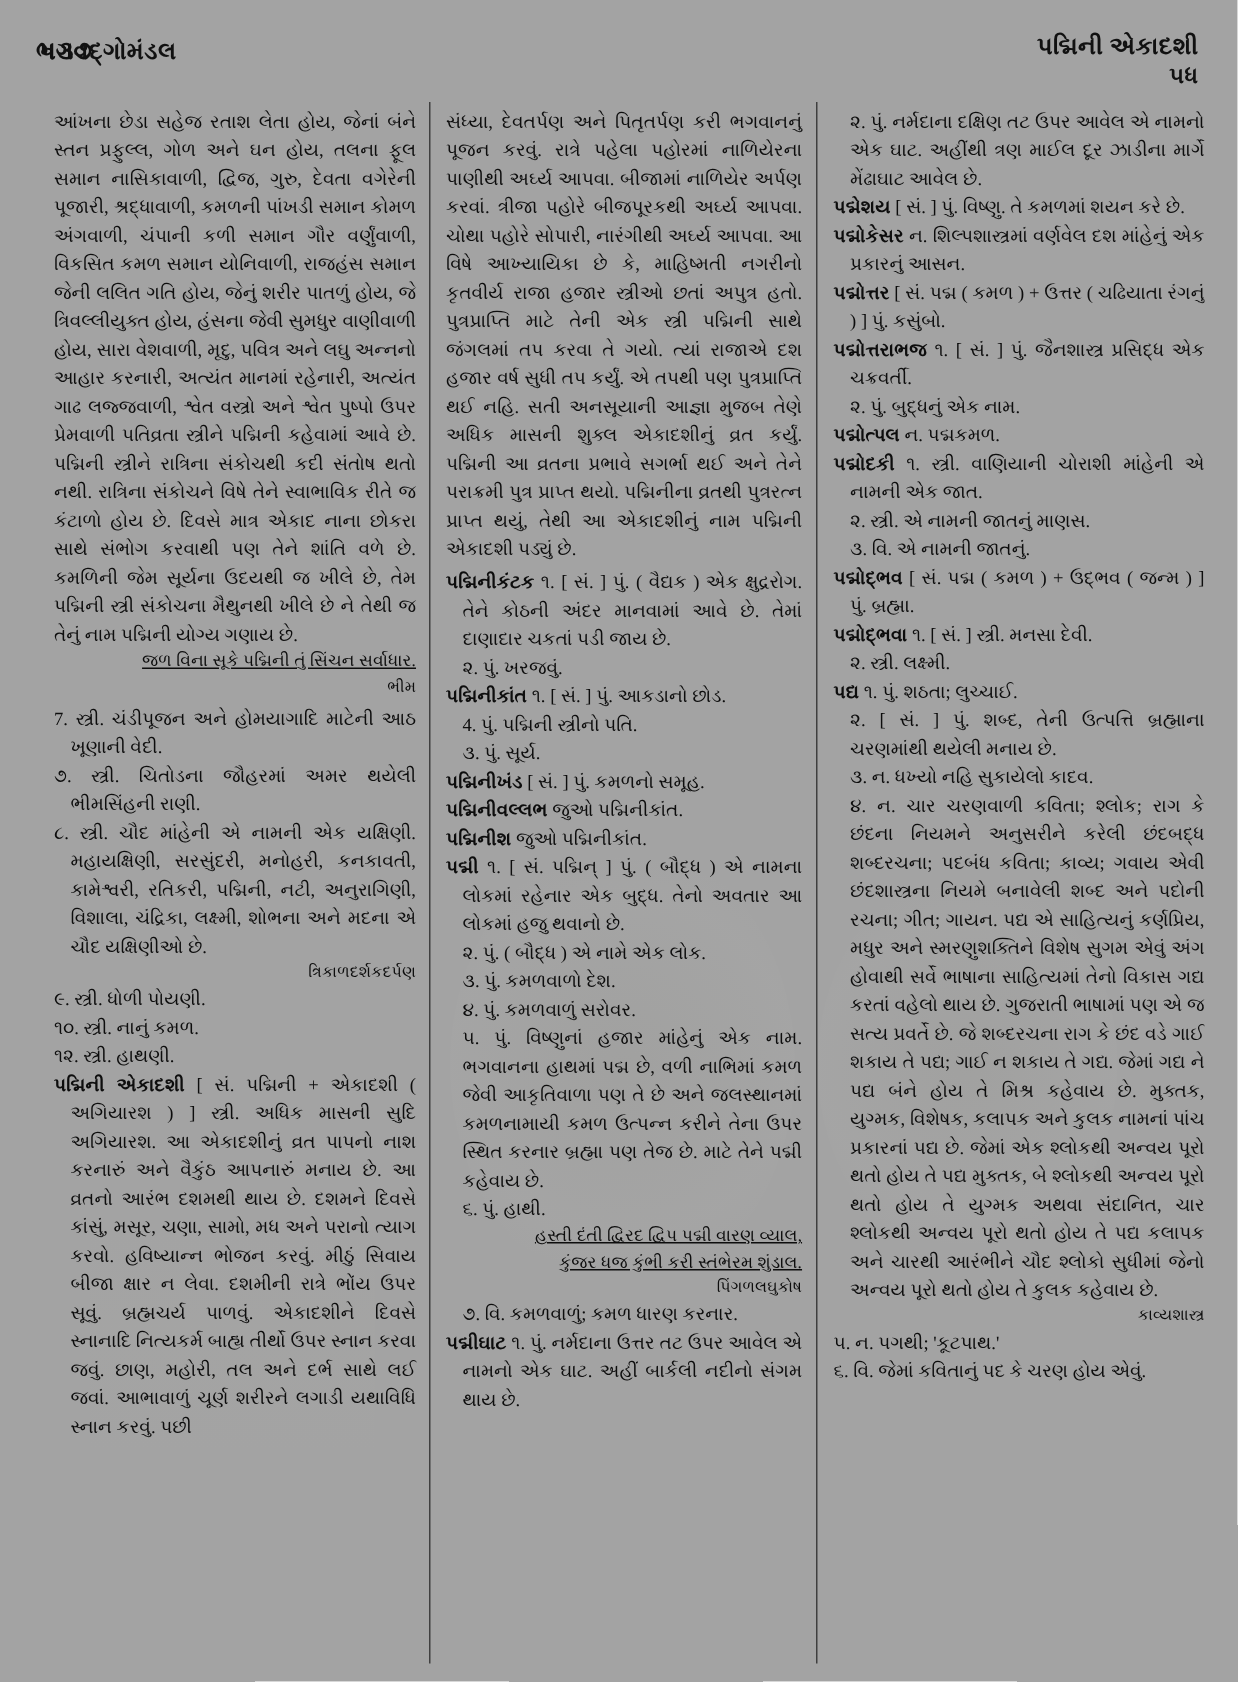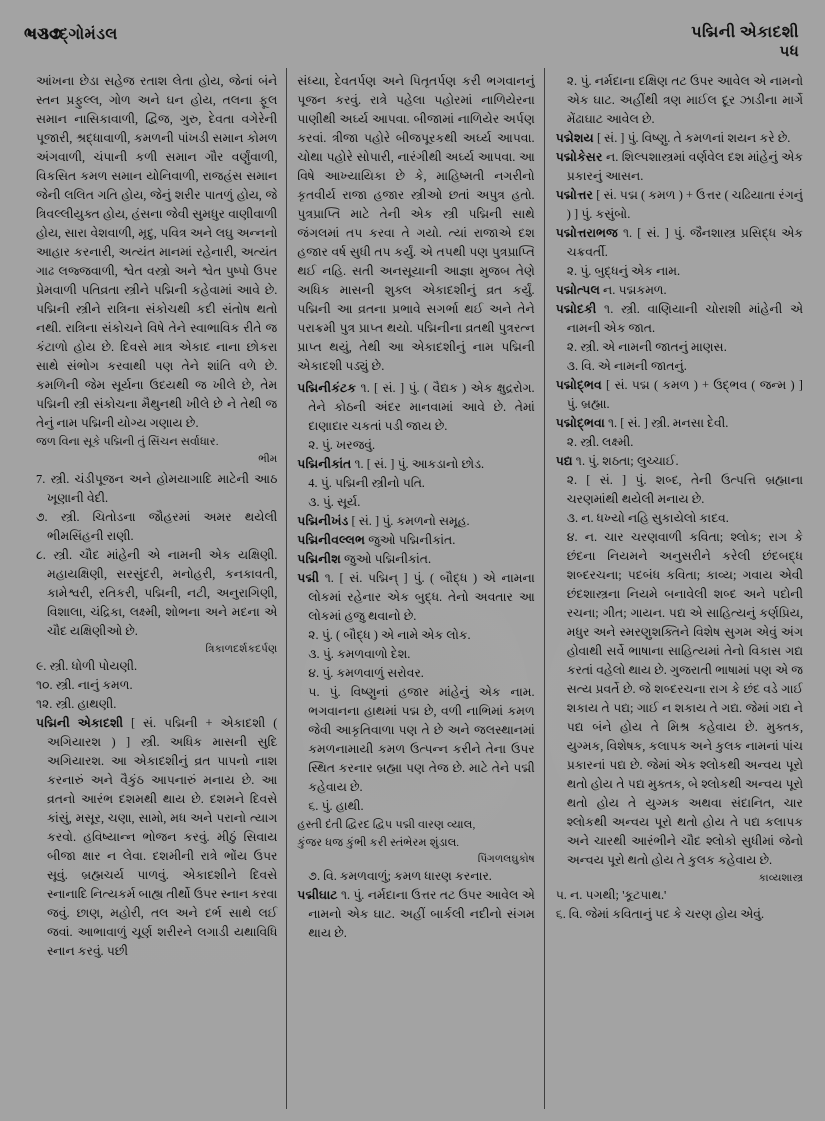--- a/index.html
+++ b/index.html
@@ -127,24 +127,25 @@
   }
   .p.body {
     text-indent: 0;
   }
   .hw {
     font-weight: bold;
     letter-spacing: 0.1px;
   }
   .verse {
     display: block;
-    text-align: left;
+    text-align: right;
     font-size: 11.4px;
     line-height: 17.5px;
     letter-spacing: 0.1px;
+    text-decoration: underline;
   }
   .verse-line {
     display: block;
     white-space: nowrap;
   }
   .cite {
     display: block;
     text-align: right;
     font-size: 10.6px;
     line-height: 16px;
@@ -209,21 +210,21 @@
           <span class="verse-line">હસ્તી દંતી દ્વિરદ દ્વિપ પદ્મી વારણ વ્યાલ,</span>
           <span class="verse-line">કુંજર ધજ કુંભી કરી સ્તંભેરમ શુંડાલ.</span>
         </div>
         <div class="cite">પિંગળલઘુકોષ</div>
         <p class="p sense">૭. વિ. કમળવાળું; કમળ ધારણ કરનાર.</p>
         <p class="p hang"><span class="hw">પદ્મીઘાટ</span><span> ૧. પું. નર્મદાના ઉત્તર તટ ઉપર આવેલ એ નામનો એક ઘાટ. અહીં બાર્કલી નદીનો સંગમ થાય છે.</span></p>
       </div>
     <div class="rule"></div>
     <div class="col col-3">
         <p class="p sense">૨. પું. નર્મદાના દક્ષિણ તટ ઉપર આવેલ એ નામનો એક ઘાટ. અહીંથી ત્રણ માઈલ દૂર ઝાડીના માર્ગે મેંઢાઘાટ આવેલ છે.</p>
-        <p class="p hang"><span class="hw">પદ્મેશય</span><span> [ સં. ] પું. વિષ્ણુ. તે કમળનાં શયન કરે છે.</span></p>
+        <p class="p hang"><span class="hw">પદ્મેશય</span><span> [ સં. ] પું. વિષ્ણુ. તે કમળમાં શયન કરે છે.</span></p>
         <p class="p hang"><span class="hw">પદ્મોકેસર</span><span> ન. શિલ્પશાસ્ત્રમાં વર્ણવેલ દશ માંહેનું એક પ્રકારનું આસન.</span></p>
         <p class="p hang"><span class="hw">પદ્મોત્તર</span><span> [ સં. પદ્મ ( કમળ ) + ઉત્તર ( ચઢિયાતા રંગનું ) ] પું. કસુંબો.</span></p>
         <p class="p hang"><span class="hw">પદ્મોત્તરાભજ</span><span> ૧. [ સં. ] પું. જૈનશાસ્ત્ર પ્રસિદ્ધ એક ચક્રવર્તી.</span></p>
         <p class="p sense">૨. પું. બુદ્ધનું એક નામ.</p>
         <p class="p hang"><span class="hw">પદ્મોત્પલ</span><span> ન. પદ્મકમળ.</span></p>
         <p class="p hang"><span class="hw">પદ્મોદકી</span><span> ૧. સ્ત્રી. વાણિયાની ચોરાશી માંહેની એ નામની એક જાત.</span></p>
         <p class="p sense">૨. સ્ત્રી. એ નામની જાતનું માણસ.</p>
         <p class="p sense">૩. વિ. એ નામની જાતનું.</p>
         <p class="p hang"><span class="hw">પદ્મોદ્ભવ</span><span> [ સં. પદ્મ ( કમળ ) + ઉદ્ભવ ( જન્મ ) ] પું. બ્રહ્મા.</span></p>
         <p class="p hang"><span class="hw">પદ્મોદ્ભવા</span><span> ૧. [ સં. ] સ્ત્રી. મનસા દેવી.</span></p>

